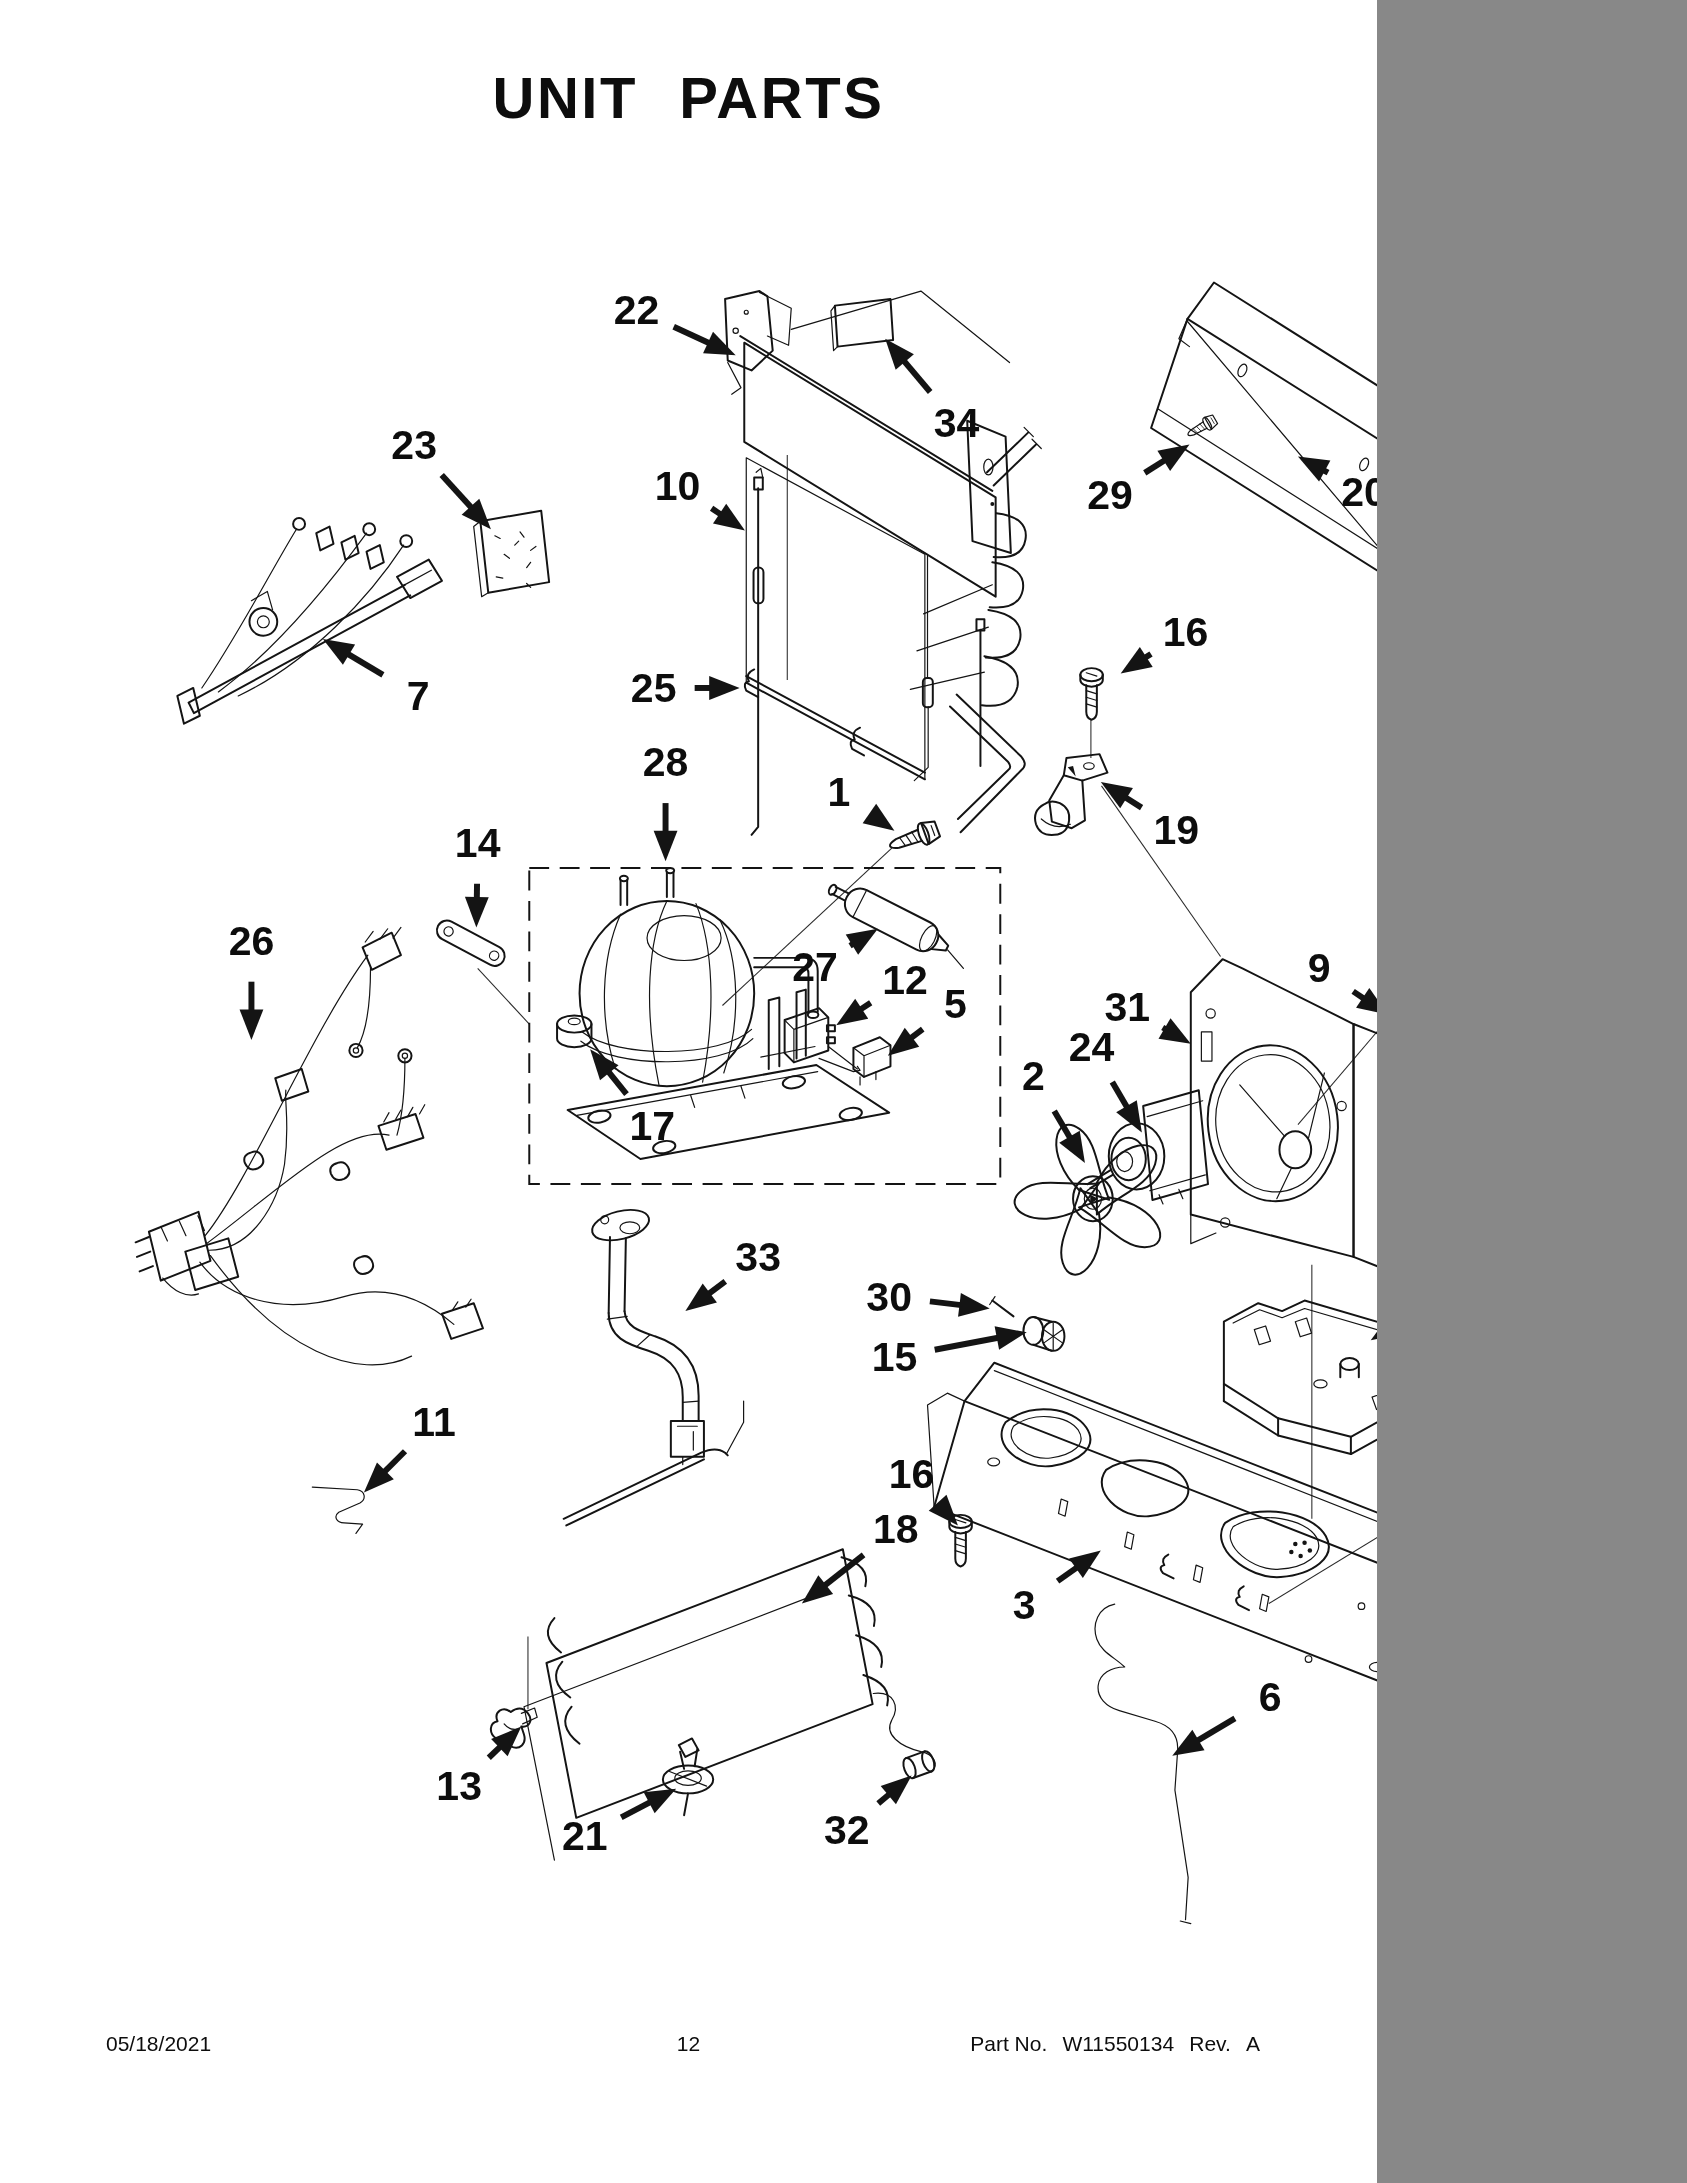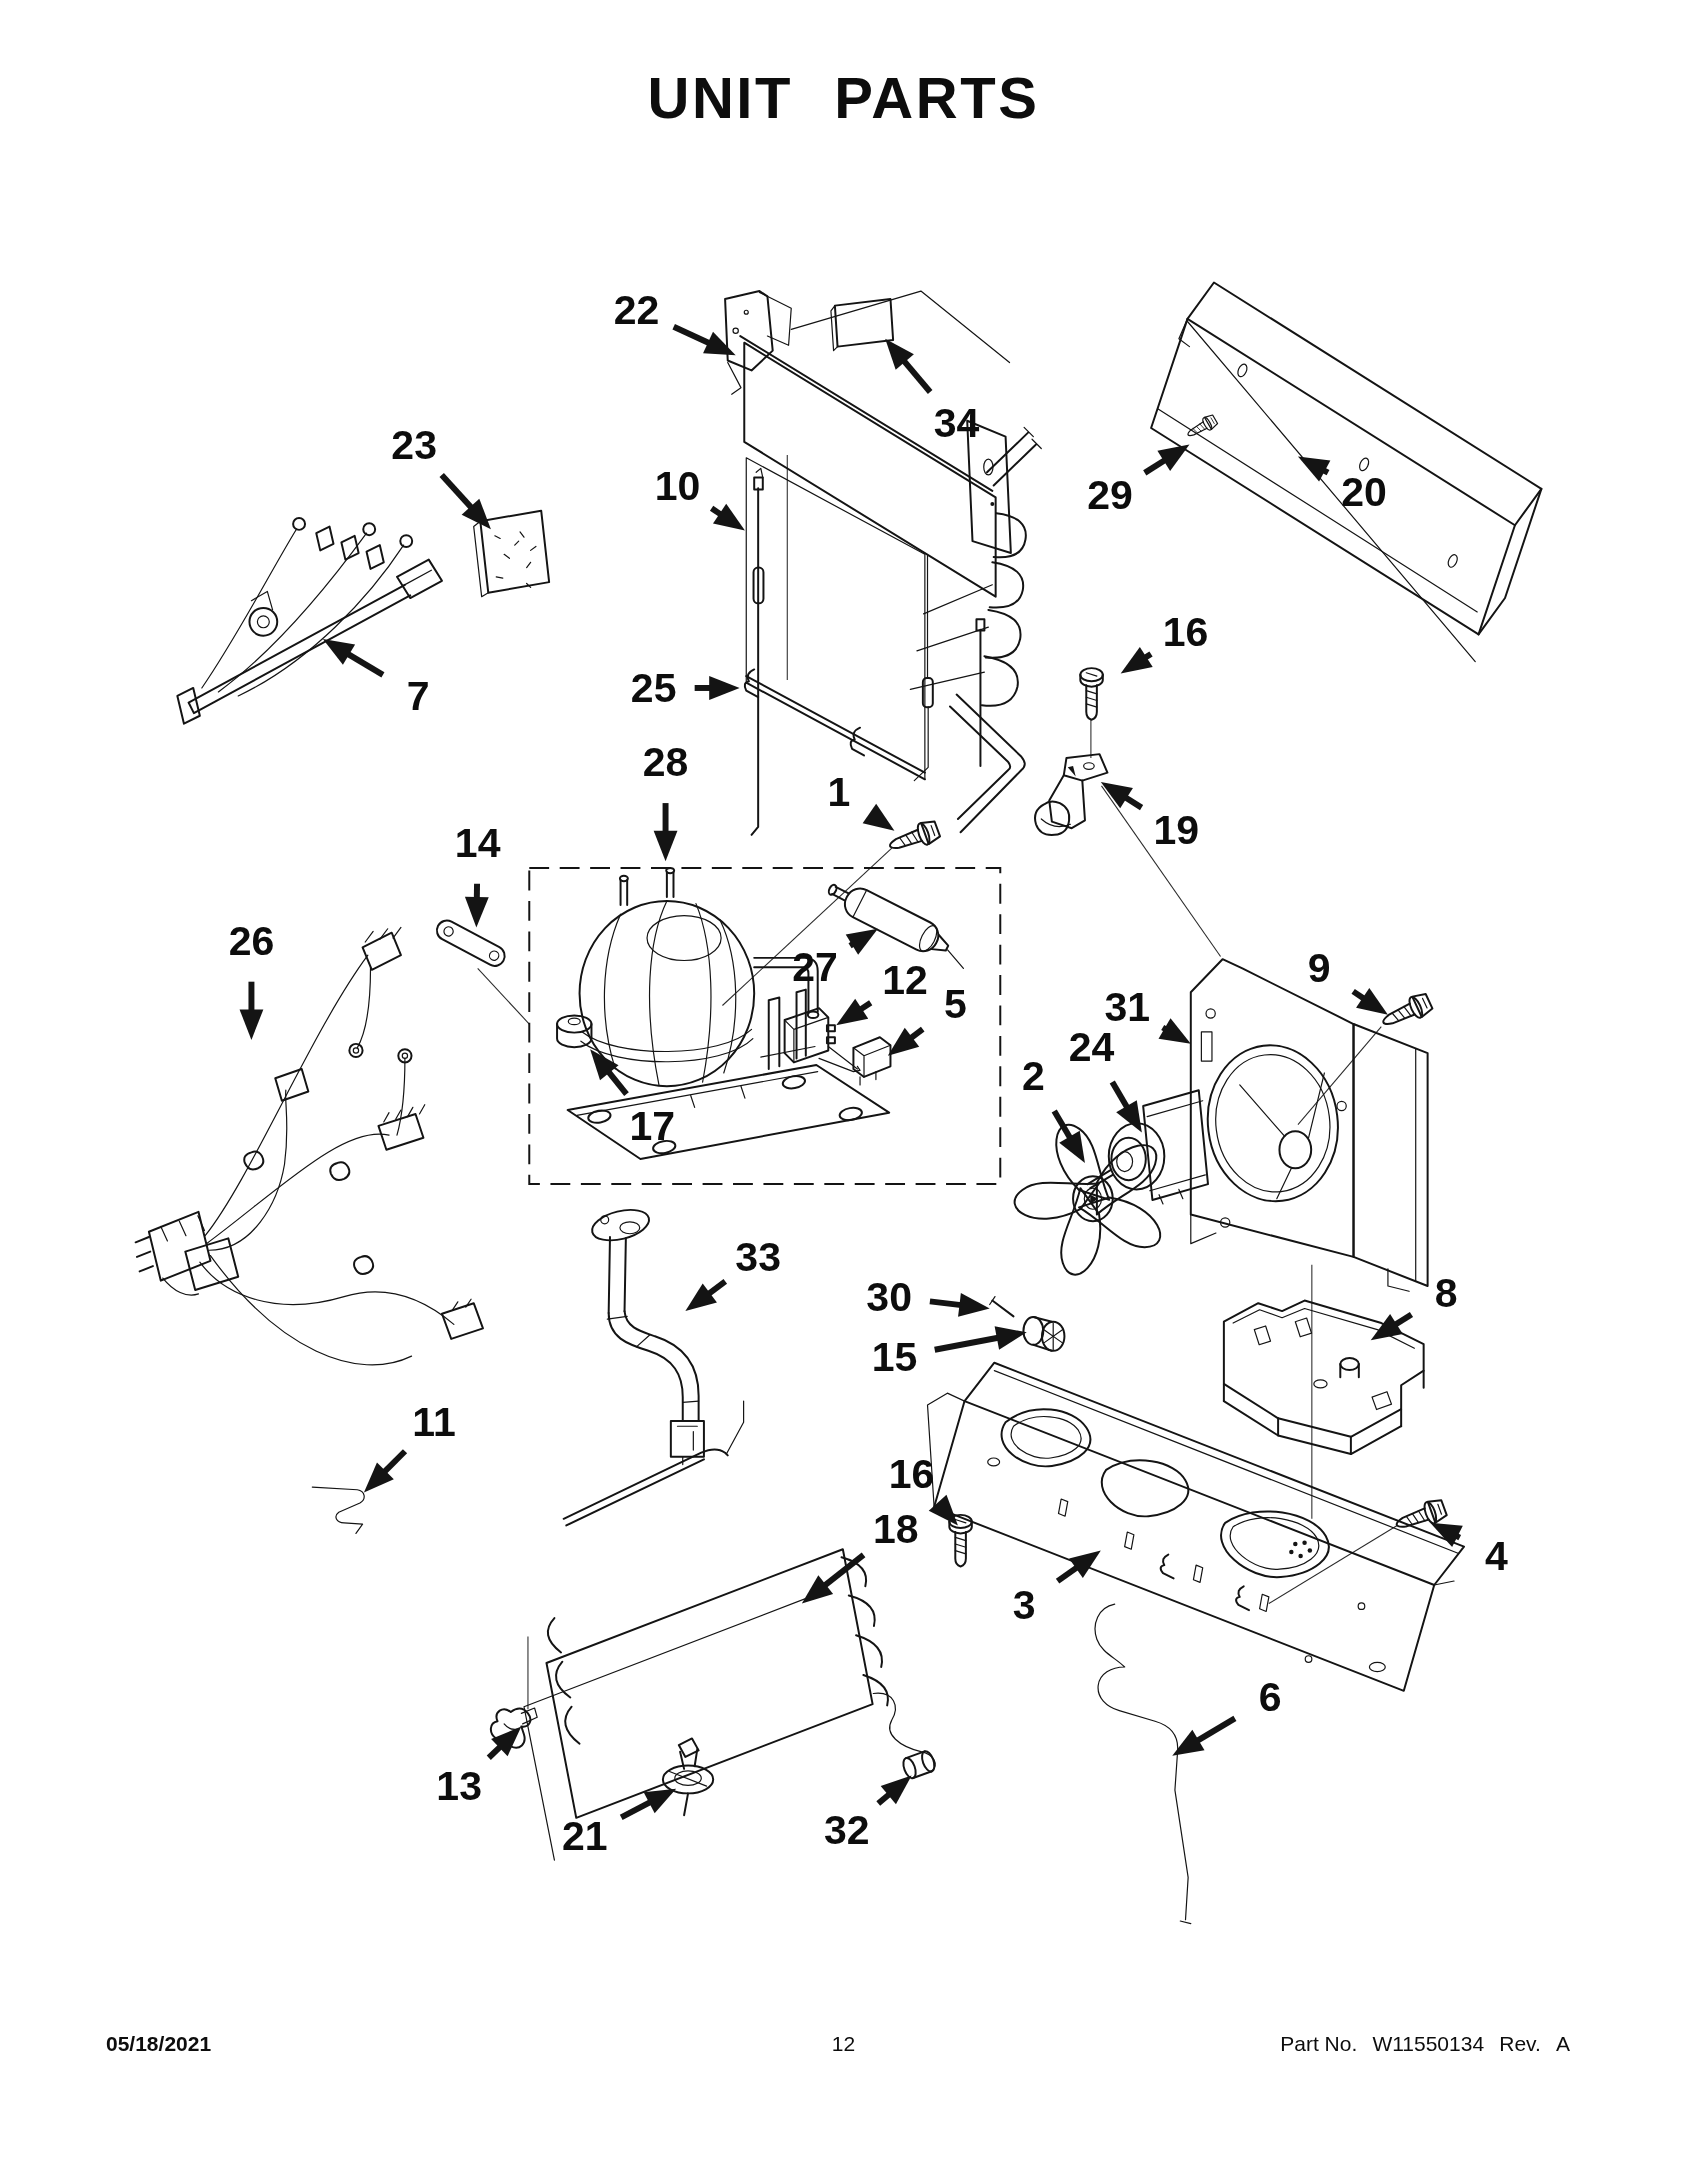--- a/index.html
+++ b/index.html
@@ -1,21 +1,21 @@
 <!DOCTYPE html>
 <html style="font-size:10.6px"><head>
 <meta charset="utf-8">
 <style>
   html,body{margin:0;padding:0;background:#888;}
-  .page{position:relative;width:1687px;height:2183px;background:#ffffff;overflow:hidden;
+  .page{position:relative;width:1377px;height:2183px;background:#ffffff;overflow:hidden;
         font-family:"Liberation Sans",sans-serif;color:#111;}
   .title{position:absolute;top:64px;left:0;width:100%;text-align:center;
          font-size:58px;font-weight:bold;letter-spacing:2.6px;word-spacing:22.5px;color:#0d0d0d;}
   .footer{position:absolute;top:2032px;left:0;width:100%;font-size:21px;color:#0d0d0d;}
-  .footer .f-left{position:absolute;left:106px;font-weight:bold;}
+  .footer .f-left{position:absolute;left:106px;}
   .footer .f-center{position:absolute;left:0;width:100%;text-align:center;}
   .footer .f-right{position:absolute;right:117px;text-align:right;}
   .footer .f-right span{margin-left:9.3px;}
   svg{position:absolute;left:0;top:0;}
   .ln{fill:none;stroke:#141414;stroke-width:3;stroke-linecap:round;stroke-linejoin:round;}
   .tn{fill:none;stroke:#141414;stroke-width:1.8;stroke-linecap:round;stroke-linejoin:round;}
   .ld{fill:none;stroke:#2a2a2a;stroke-width:1.6;}
   .fl{fill:#141414;stroke:none;}
   text.callout{font-family:"Liberation Sans",sans-serif;font-weight:700;font-size:62px;fill:#0d0d0d;}
 </style>

